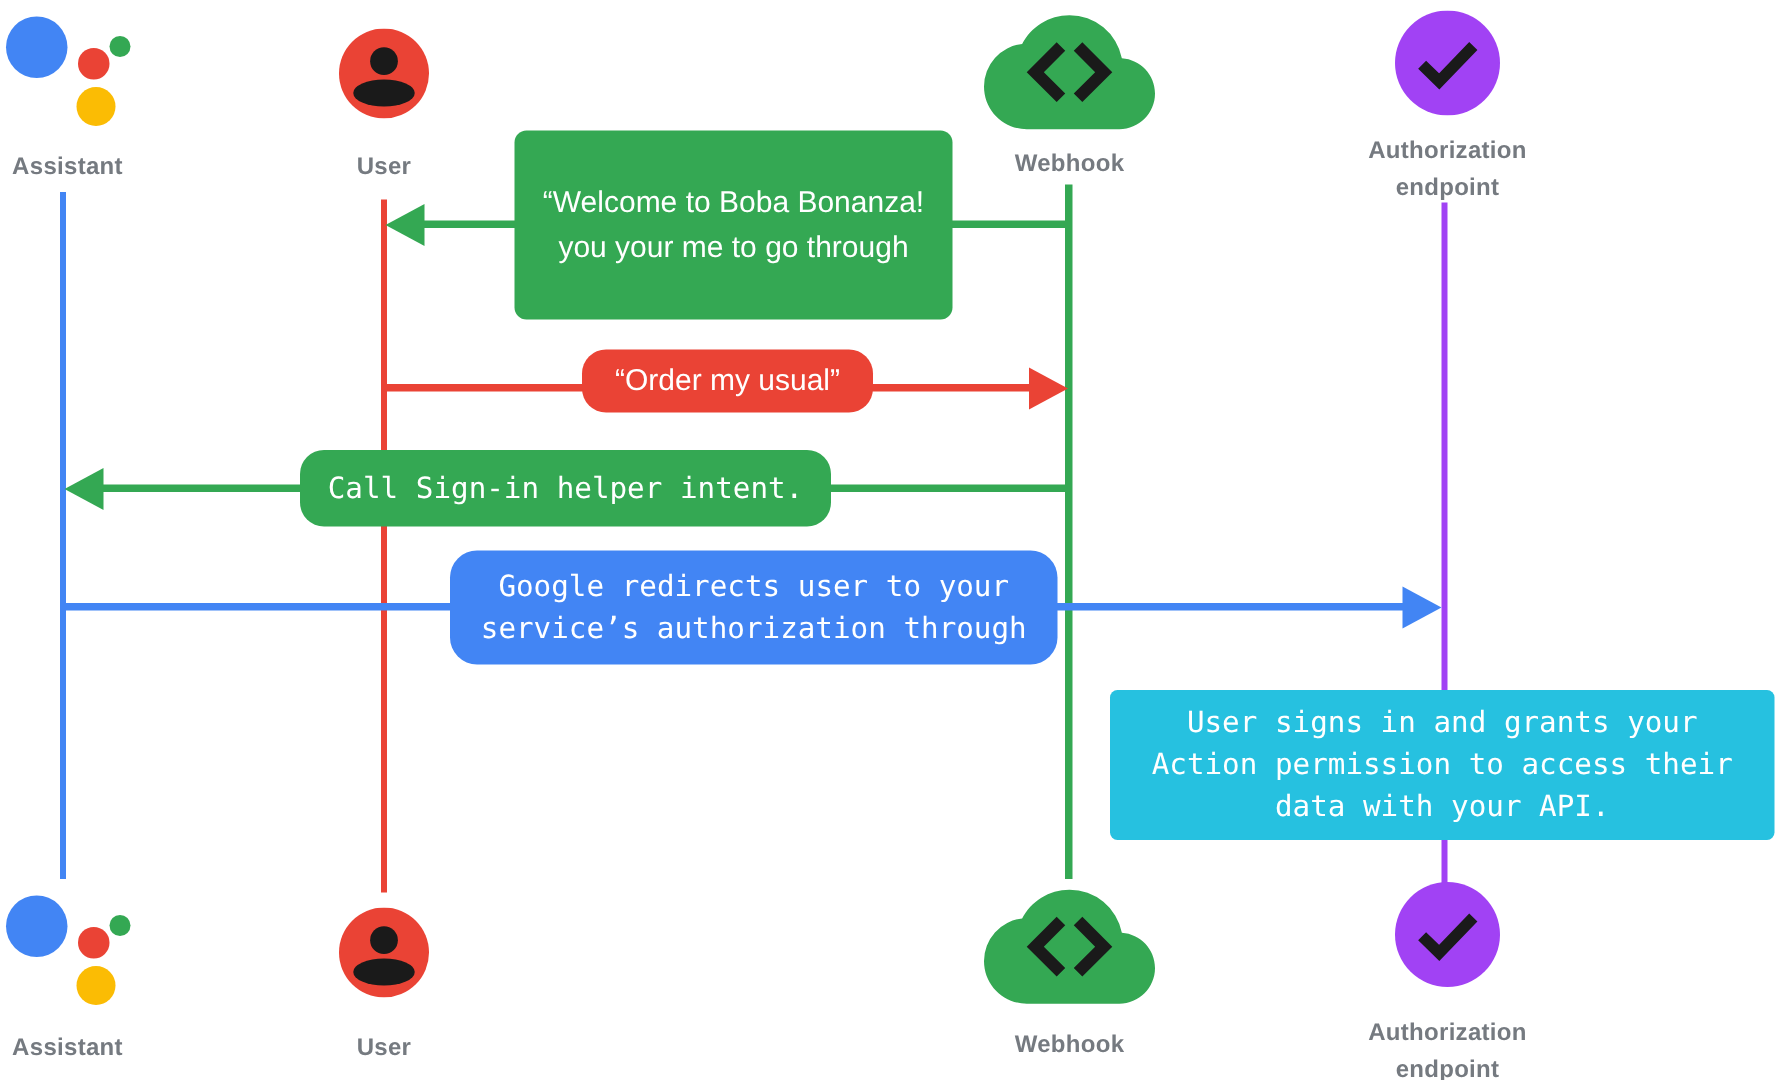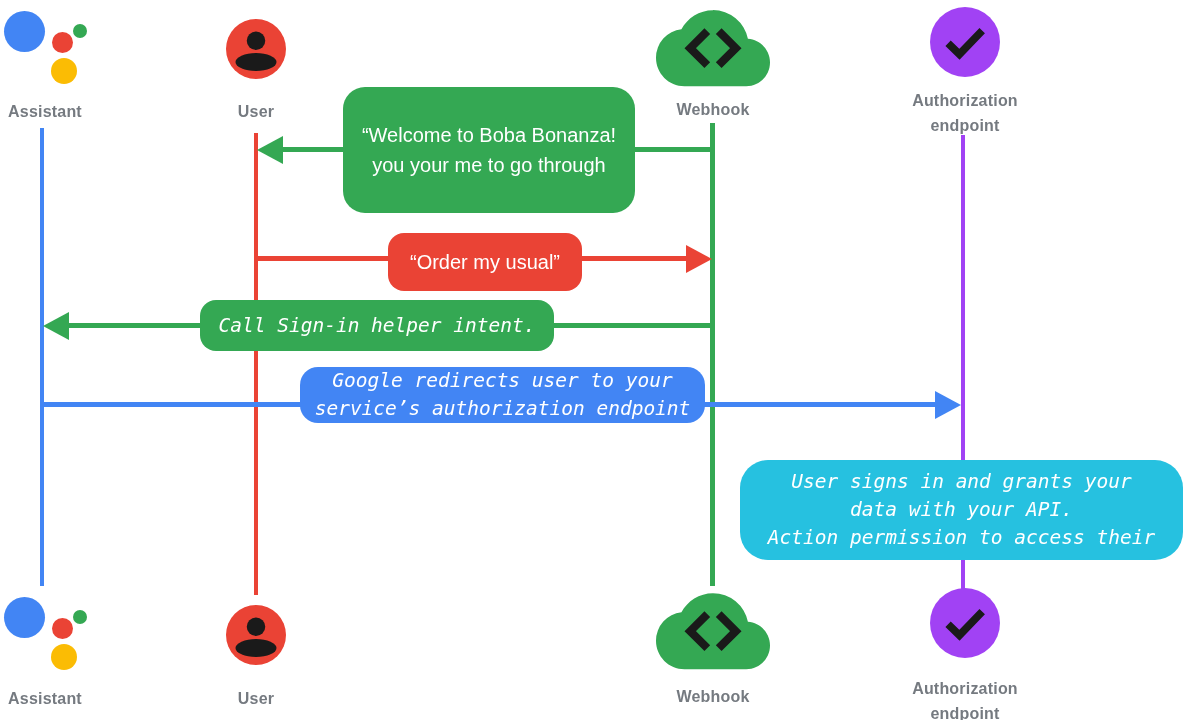--- a/index.html
+++ b/index.html
@@ -22,27 +22,27 @@
   .head-left{border-right:26px solid;}
   .head-right{border-left:26px solid;}
   .green-bg{background:#34a853;} .green-head{border-right-color:#34a853;border-left-color:#34a853;}
   .red-bg{background:#ea4335;}   .red-head{border-right-color:#ea4335;border-left-color:#ea4335;}
   .blue-bg{background:#4285f4;}  .blue-head{border-right-color:#4285f4;border-left-color:#4285f4;}
 
   
   .bubble{position:absolute;z-index:3;color:#ffffff;text-align:center;
           display:flex;flex-direction:column;justify-content:center;align-items:center;}
   .sans-b{font-family:"Liberation Sans",sans-serif;font-size:20px;line-height:30px;}
-  .mono-b{font-family:"DejaVu Sans Mono","Liberation Mono",monospace;font-style:italic;
+  .mono-b{font-family:"DejaVu Sans Mono","Liberation Mono",monospace;
           font-size:19.5px;line-height:28px;}
-  .b-welcome{left:343px;top:87px;width:292px;height:126px;border-radius:22px;background:#34a853;}
-  .b-order{left:388px;top:233px;width:194px;height:58px;border-radius:16px;background:#ea4335;}
+  .b-welcome{left:343px;top:87px;width:292px;height:126px;border-radius:8px;background:#34a853;}
+  .b-order{left:388px;top:233px;width:194px;height:42px;border-radius:16px;background:#ea4335;}
   .b-signin{left:200px;top:300px;width:354px;height:51px;border-radius:16px;background:#34a853;}
-  .b-redirect{left:300px;top:367px;width:405px;height:56px;border-radius:18px;background:#4285f4;}
-  .b-grant{left:740px;top:460px;width:443px;height:100px;border-radius:28px;background:#26c1e0;}
+  .b-redirect{left:300px;top:367px;width:405px;height:76px;border-radius:18px;background:#4285f4;}
+  .b-grant{left:740px;top:460px;width:443px;height:100px;border-radius:5px;background:#26c1e0;}
 
   
   .label{position:absolute;z-index:4;font-weight:700;font-size:16px;letter-spacing:.2px;
          color:#757a80;text-align:center;line-height:25px;}
   .lbl-assistant-t{left:-15px;top:99px;width:120px;}
   .lbl-user-t{left:196px;top:99px;width:120px;}
   .lbl-webhook-t{left:653px;top:97px;width:120px;}
   .lbl-auth-t{left:885px;top:88px;width:160px;}
   .lbl-assistant-b{left:-15px;top:686px;width:120px;}
   .lbl-user-b{left:196px;top:686px;width:120px;}
@@ -87,27 +87,27 @@
   <div class="bubble sans-b b-order">
     <div>“Order my usual”</div>
   </div>
 
   <div class="bubble mono-b b-signin">
     <div>Call Sign-in helper intent.</div>
   </div>
 
   <div class="bubble mono-b b-redirect">
     <div>Google redirects user to your</div>
-    <div>service’s authorization endpoint</div>
+    <div>service’s authorization through</div>
   </div>
 
   <div class="bubble mono-b b-grant">
     <div>User signs in and grants your</div>
+    <div>Action permission to access their</div>
     <div>data with your API.</div>
-    <div>Action permission to access their</div>
   </div>
 
   <div class="icon assistant-logo" style="left:0;top:8px;">
     <div class="abs circle a-blue"></div>
     <div class="abs circle a-red"></div>
     <div class="abs circle a-green"></div>
     <div class="abs circle a-yellow"></div>
   </div>
 
   <svg class="icon" style="left:226px;top:19px;" width="60" height="60" viewBox="0 0 24 24">

